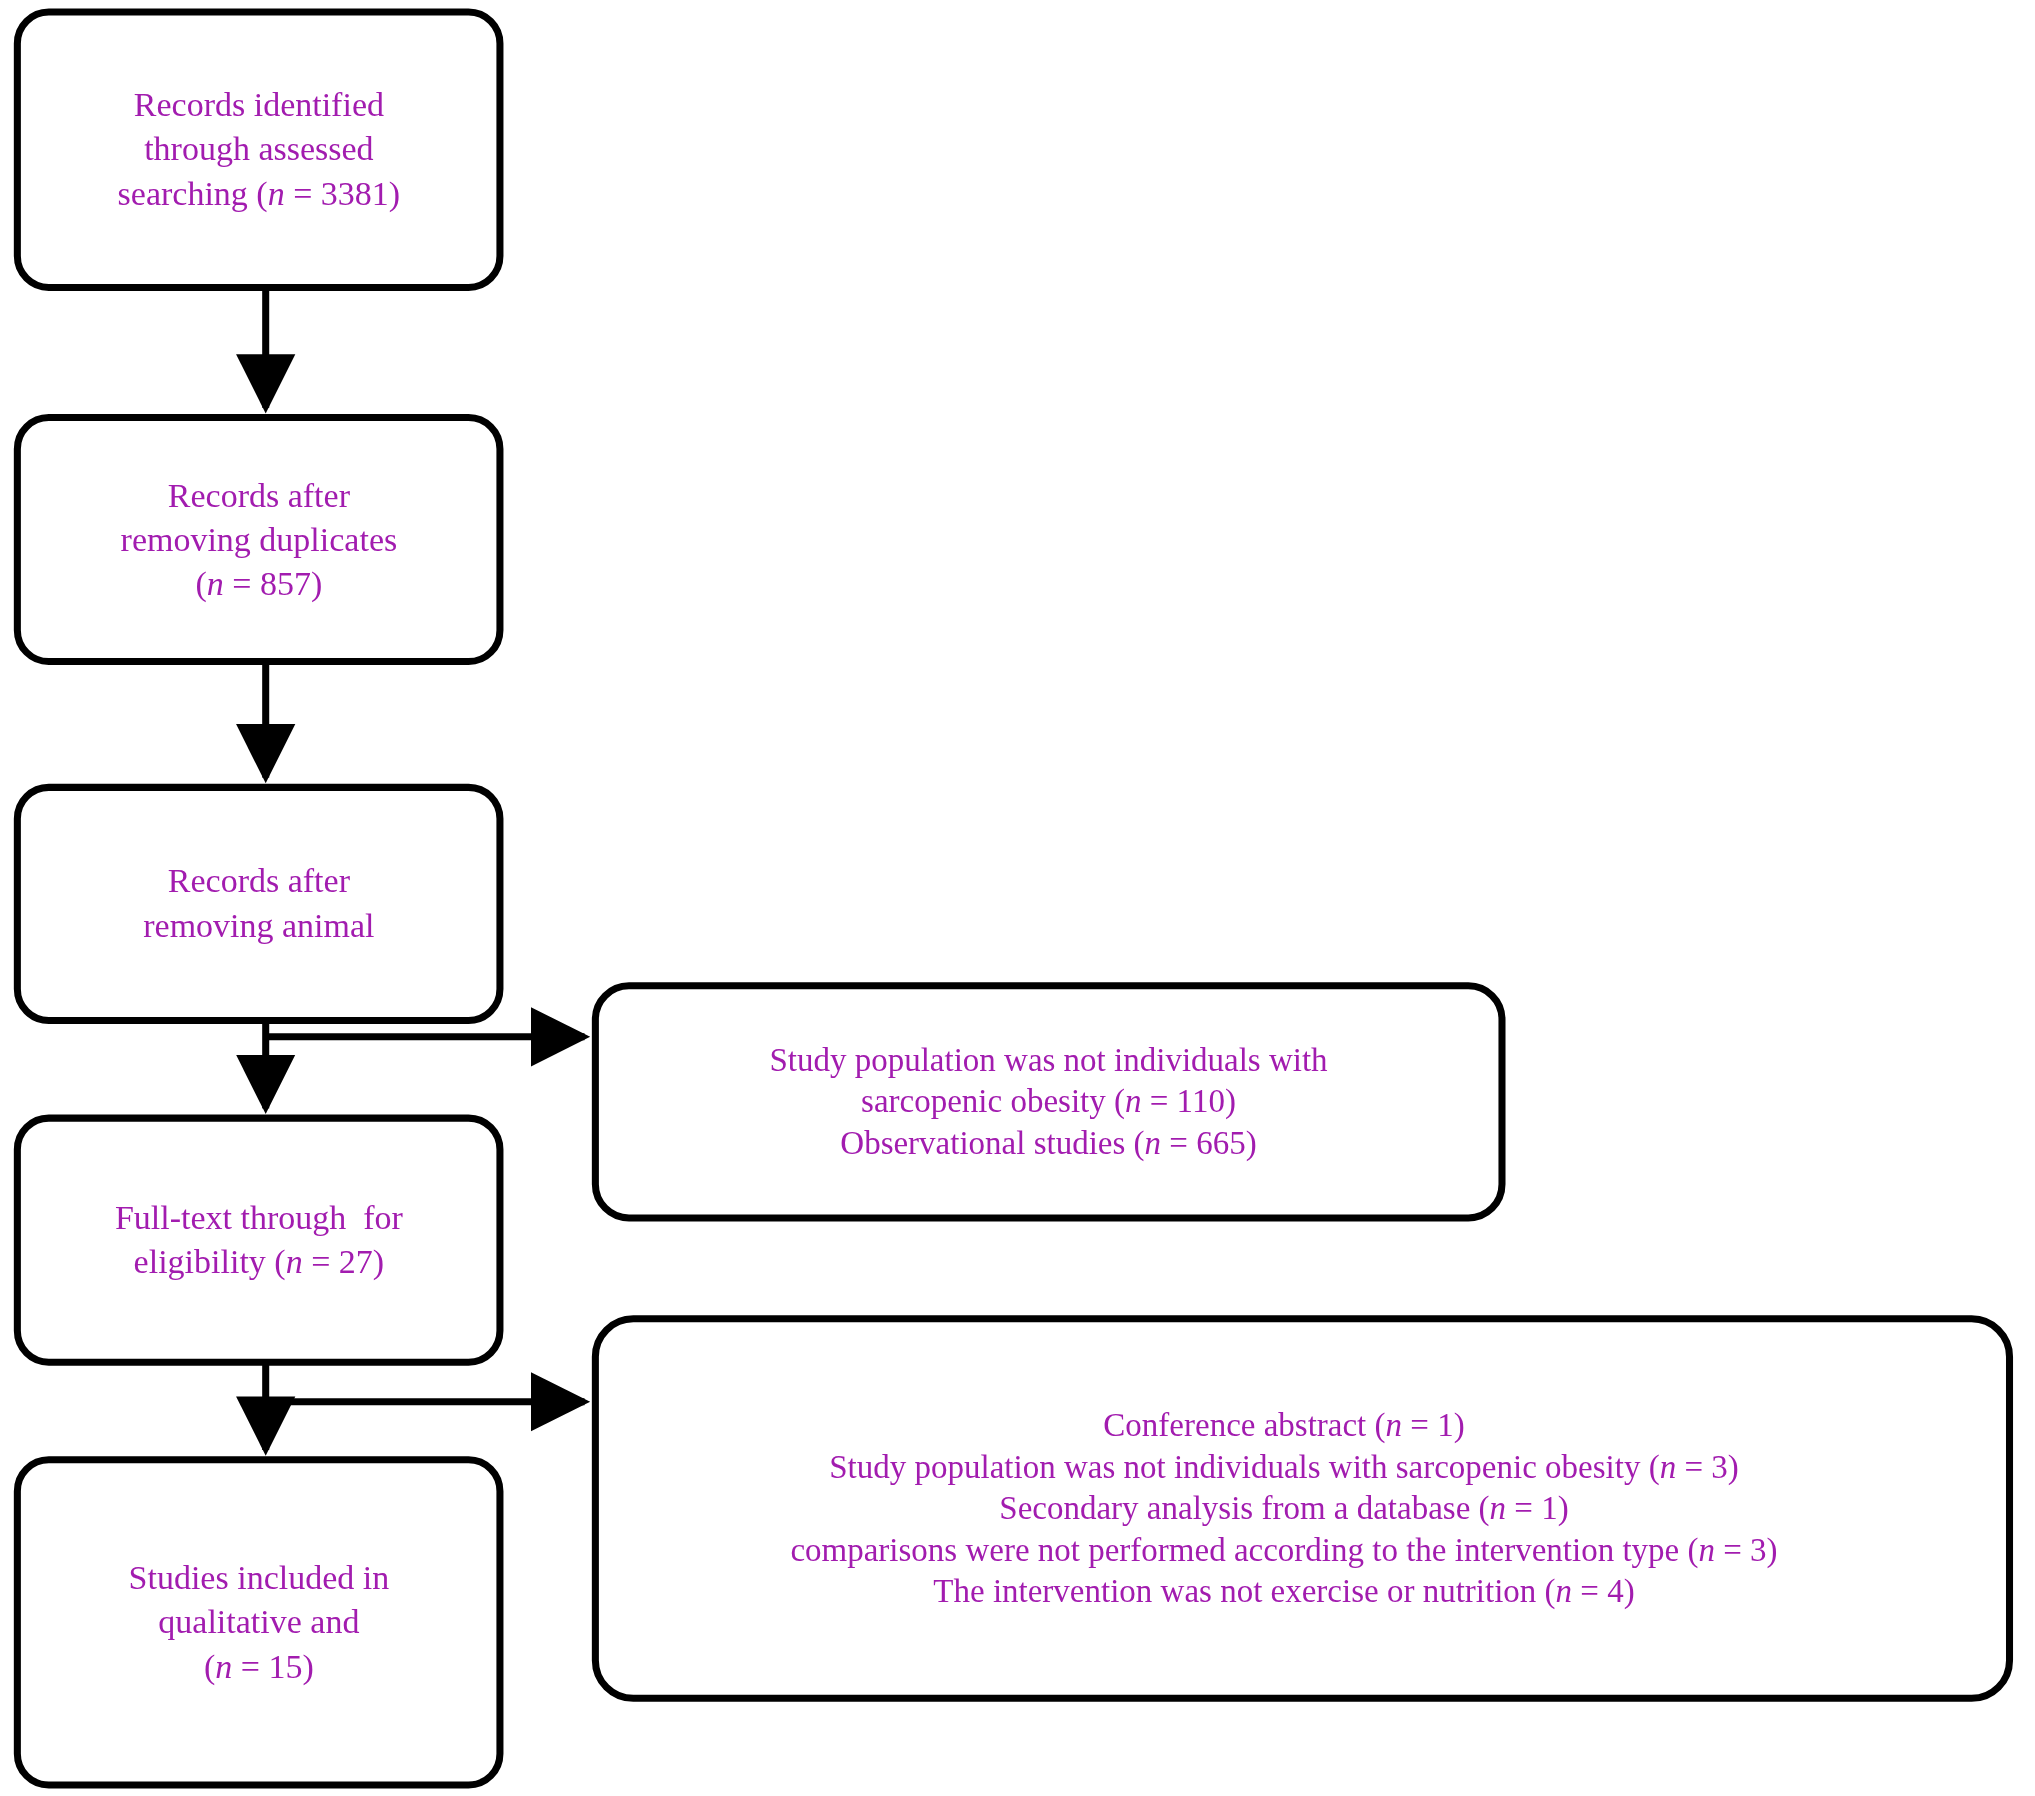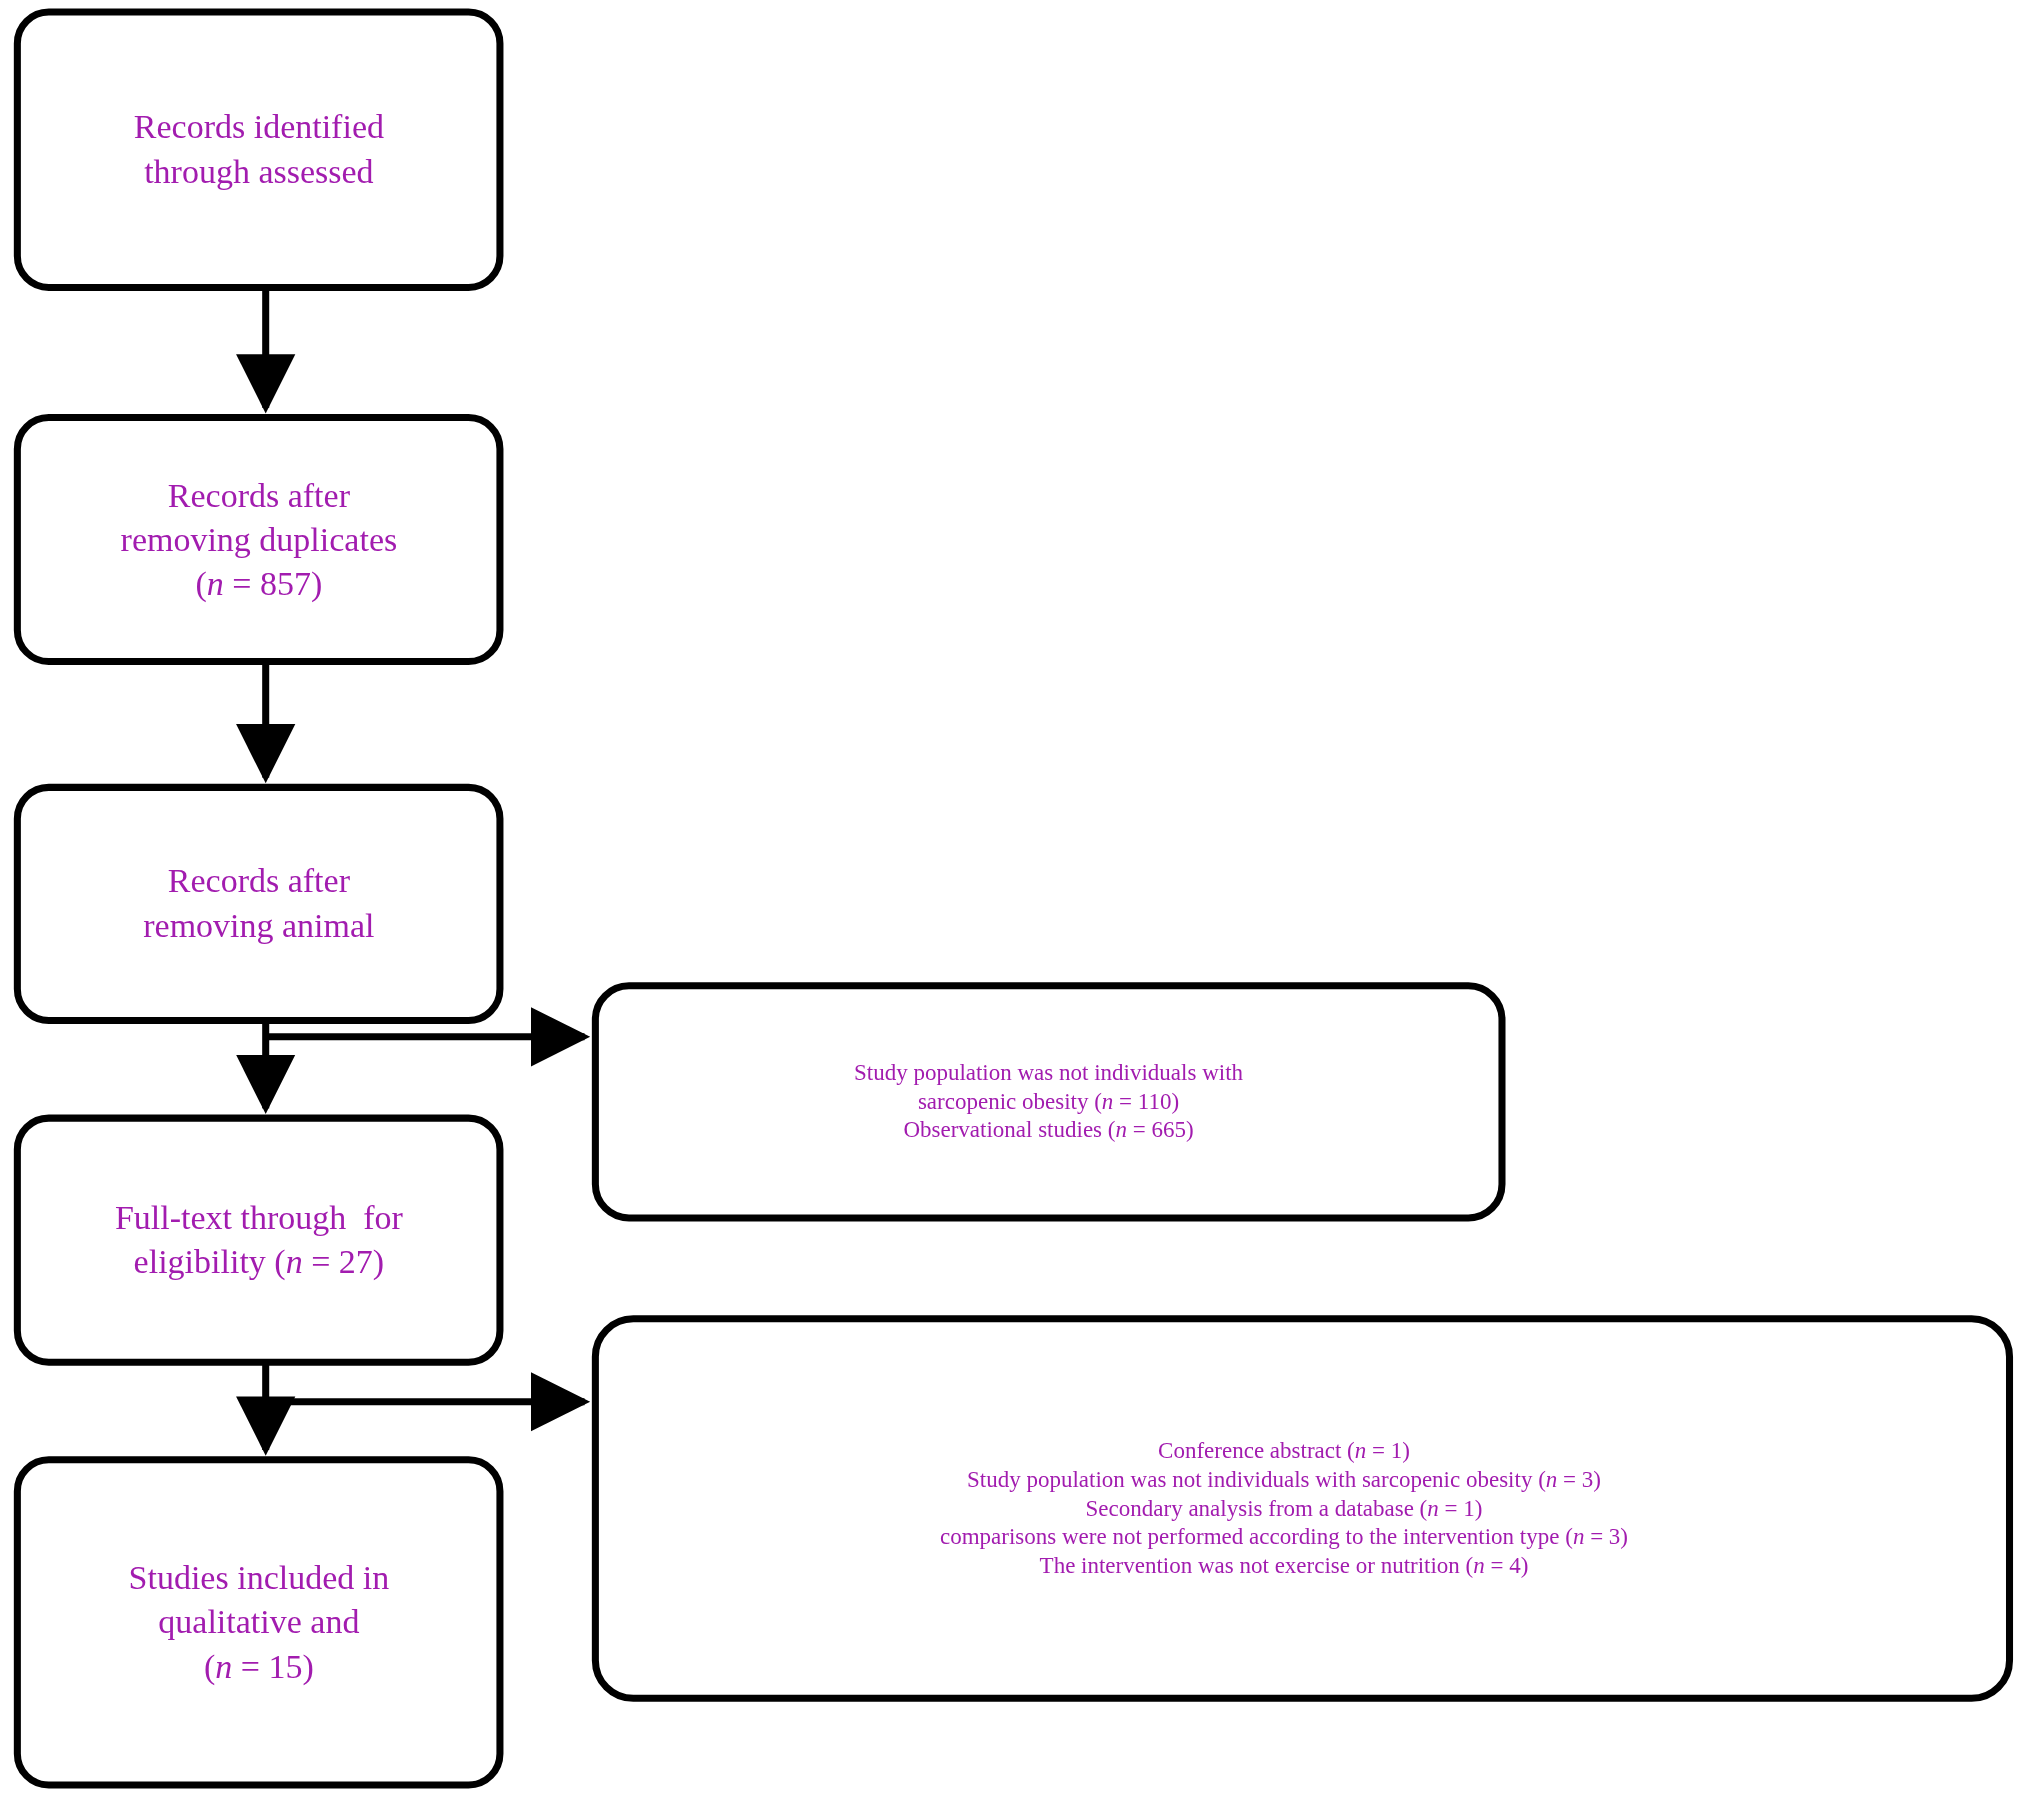--- a/index.html
+++ b/index.html
@@ -4,21 +4,21 @@
 <style>
   html,body{margin:0;padding:0;background:#ffffff;}
   body{width:2035px;height:1796px;overflow:hidden;
        font-family:"Liberation Serif","DejaVu Serif",serif;}
   #stage{position:relative;width:2035px;height:1796px;background:#fff;}
   svg.canvas{position:absolute;left:0;top:0;width:2035px;height:1796px;}
   .node{position:absolute;display:flex;align-items:center;justify-content:center;
         box-sizing:border-box;}
   .node .txt{width:100%;text-align:center;color:#a21caf;line-height:1.30;
              font-size:34px;font-family:"Liberation Serif","DejaVu Serif",serif;}
-  .node.big .txt{font-size:23px;line-height:1.26;}
+  .node.big .txt{font-size:33px;line-height:1.26;}
   .ital{font-style:italic;}
   .ln{display:block;white-space:pre;}
 </style>
 </head>
 <body>
 
 <div id="stage">
 
   <svg class="canvas" viewBox="0 0 3753 3312">
     <defs>
@@ -49,20 +49,21 @@
     <line x1="490" y1="1912" x2="1078" y2="1912" stroke="#000" stroke-width="13" marker-end="url(#ah)"></line>
 
     <line x1="490" y1="2512" x2="490" y2="2674" stroke="#000" stroke-width="13" marker-end="url(#ah)"></line>
     <line x1="490" y1="2585" x2="1078" y2="2585" stroke="#000" stroke-width="13" marker-end="url(#ah)"></line>
   </svg>
 
   <div class="node" style="left:17.4px;top:12px;width:483px;height:275px;">
     <div class="txt">
         <span class="ln">Records identified</span>
         <span class="ln">through assessed</span>
+        <span class="ln">searching (<span class="ital">n</span> = 3381)</span>
       </div>
   </div>
 
   <div class="node" style="left:17.4px;top:418px;width:483px;height:244px;">
     <div class="txt">
         <span class="ln">Records after</span>
         <span class="ln">removing duplicates</span>
         <span class="ln">(<span class="ital">n</span> = 857)</span>
       </div>
   </div>

